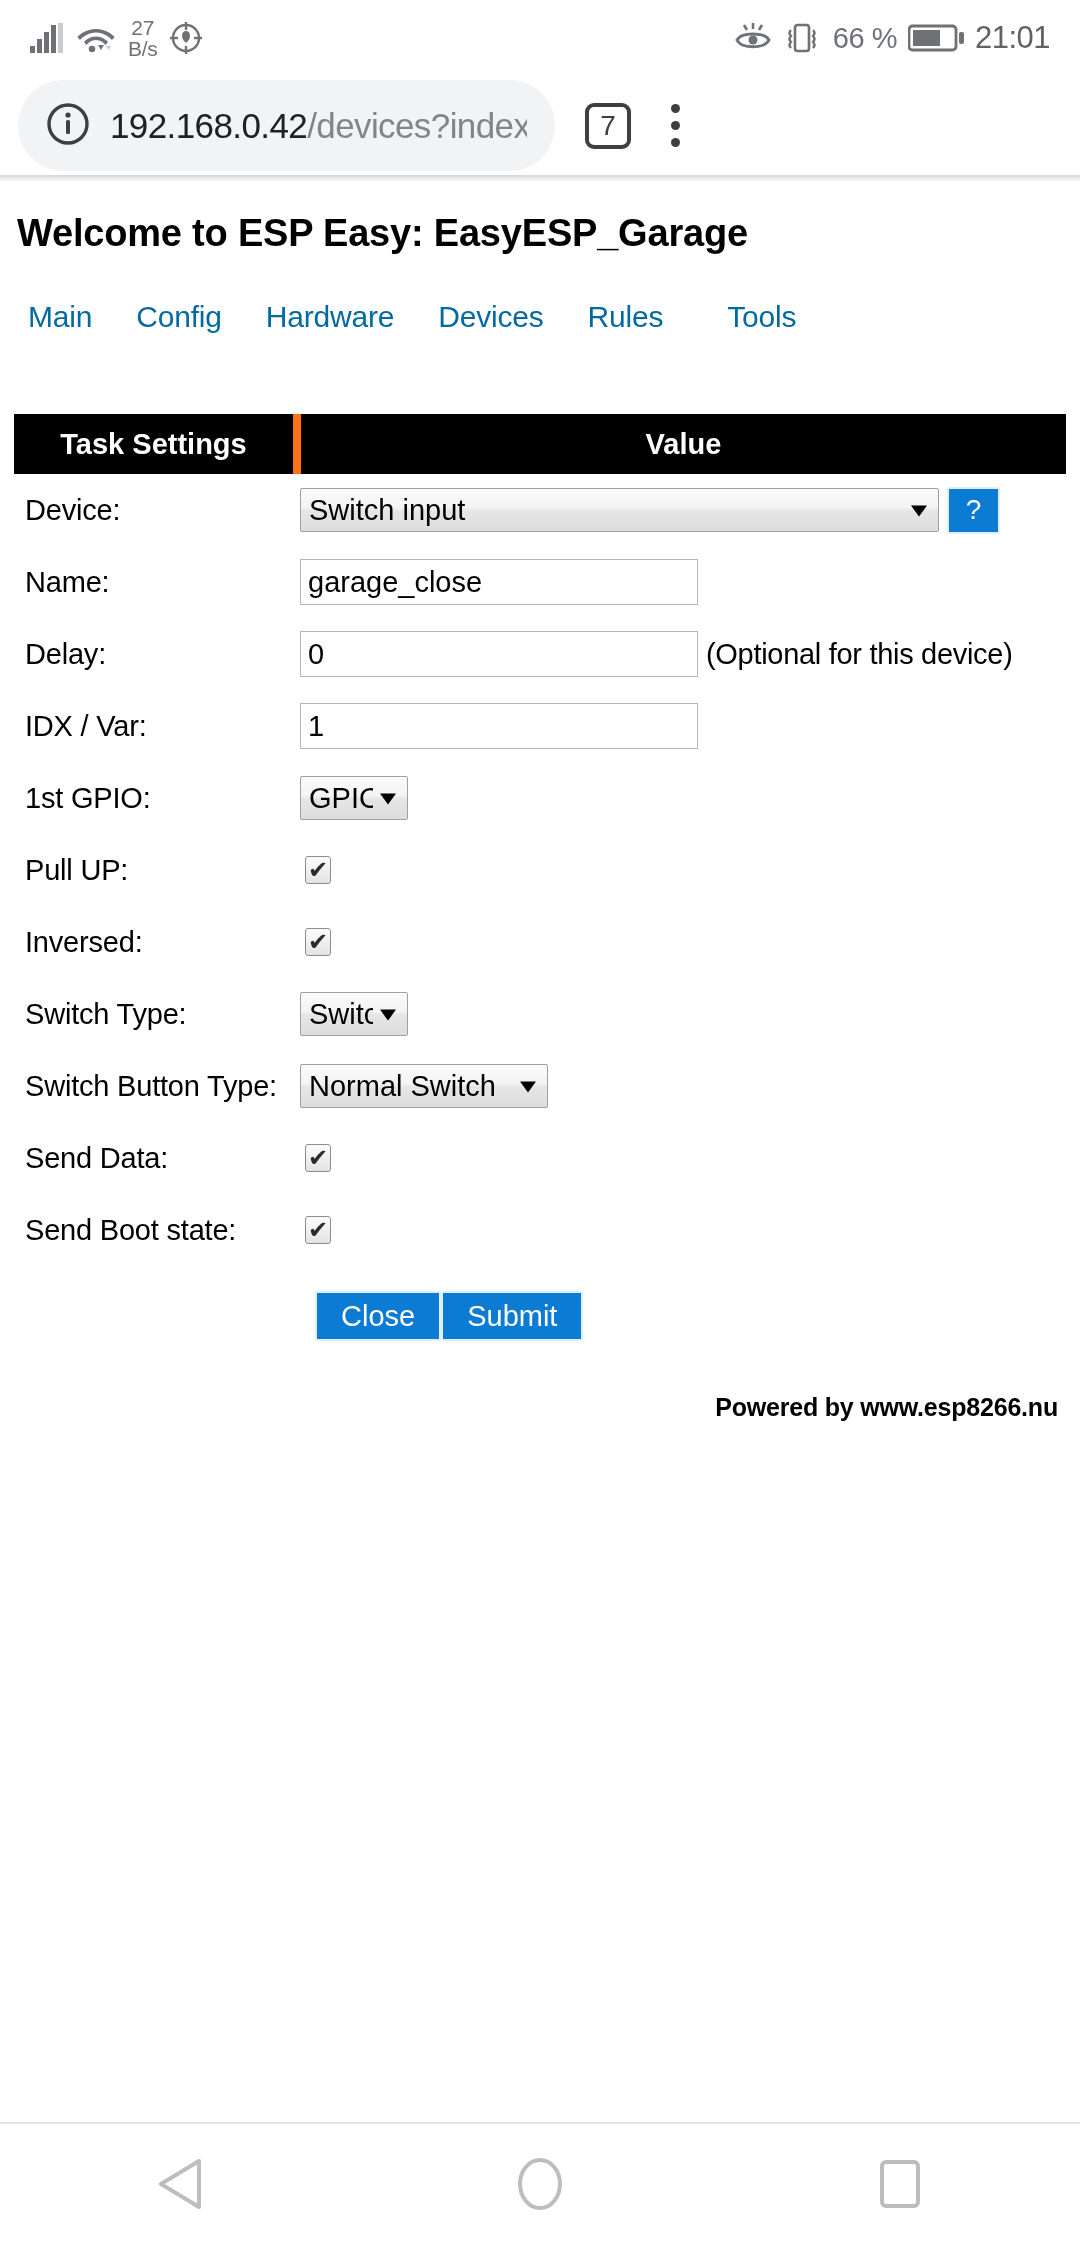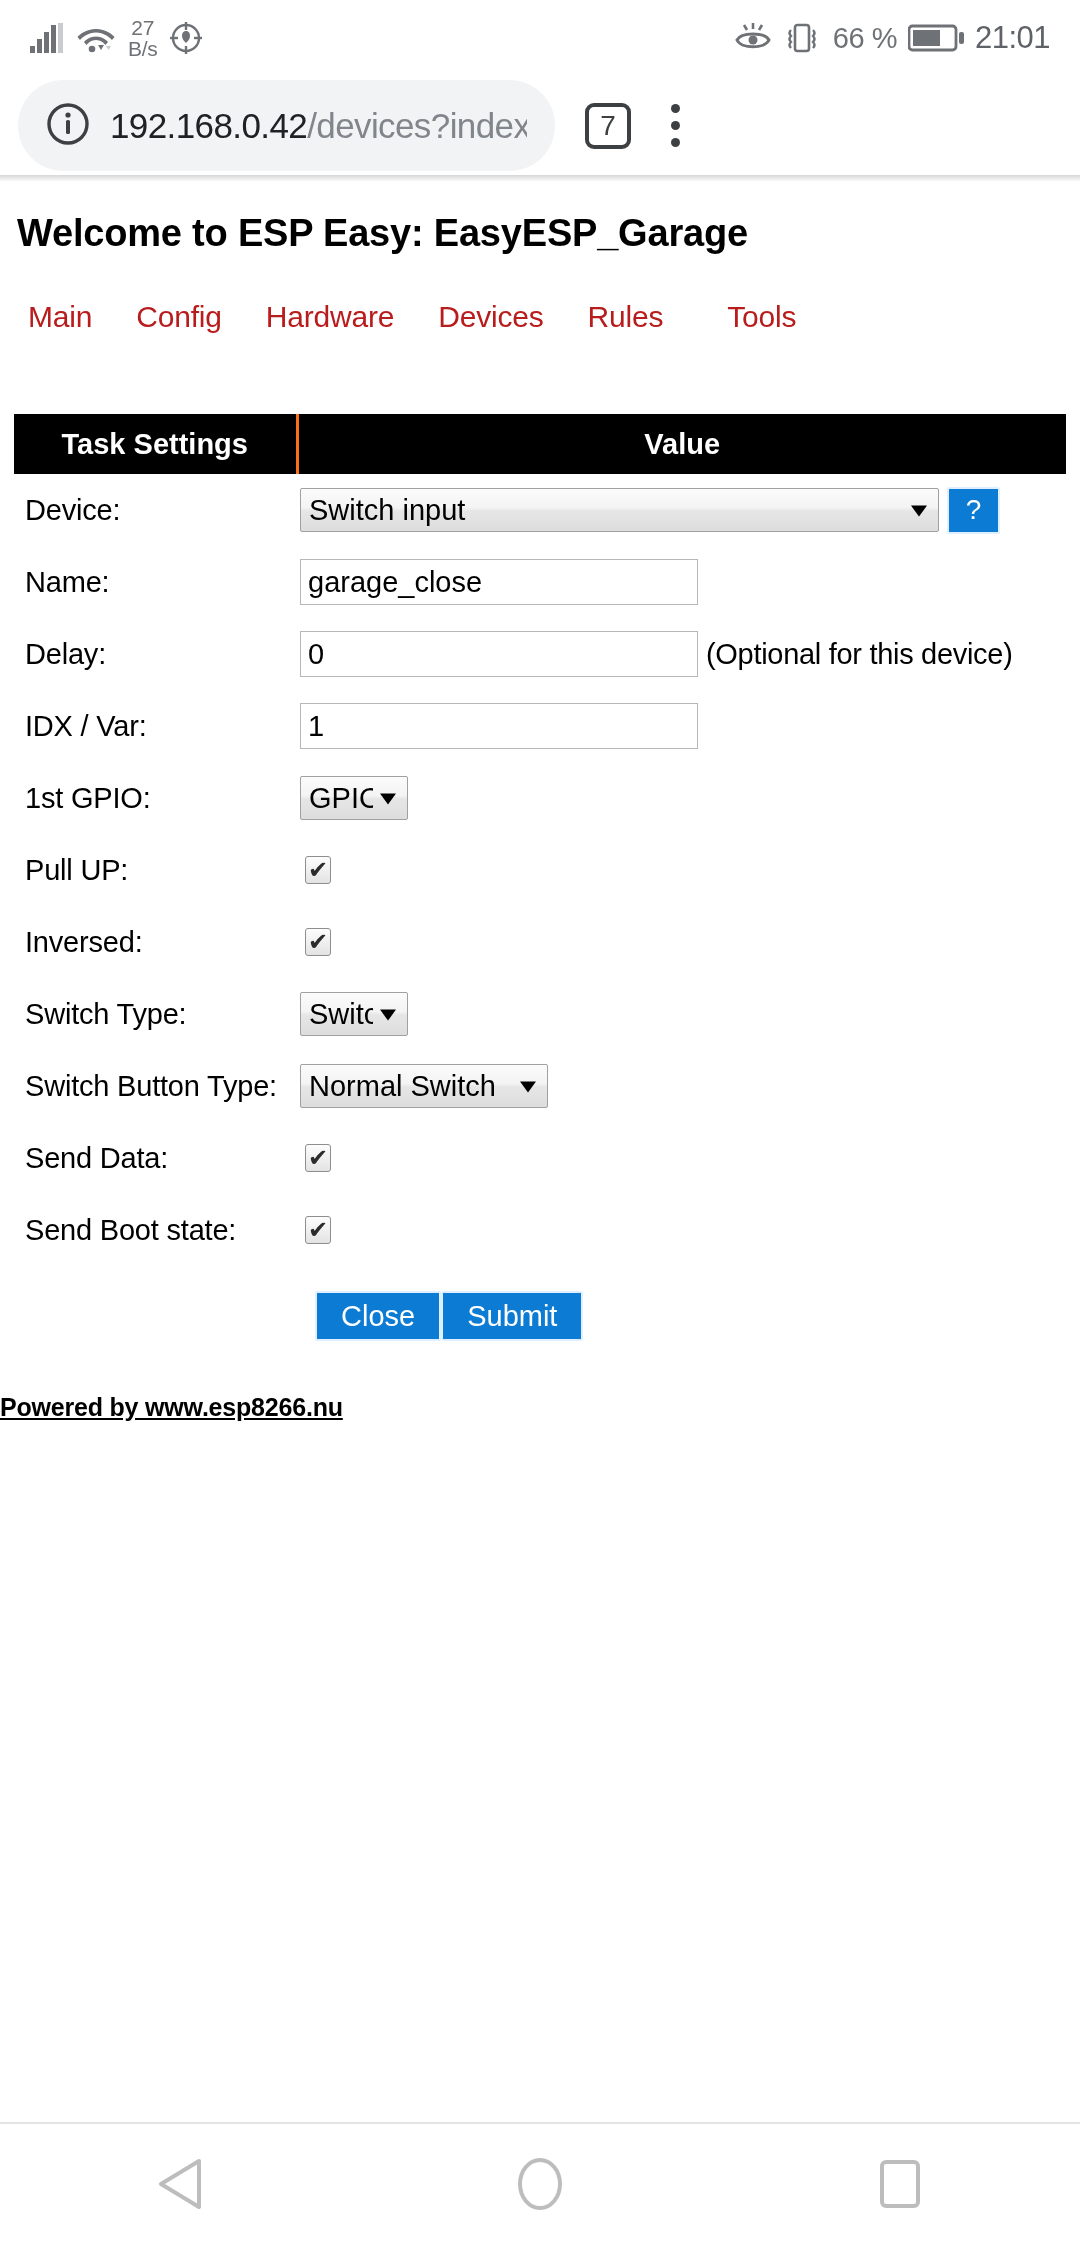--- a/index.html
+++ b/index.html
@@ -64,33 +64,33 @@
   
   .page { position: absolute; top: 182px; left: 0; width: 1080px; background: #fff; }
 
   h1.page-title {
     font-size: 38px; font-weight: bold; color: #000;
     margin: 0; padding: 30px 0 0 17px; letter-spacing: -0.2px;
   }
 
   .navmenu { padding: 45px 0 0 28px; display: flex; align-items: baseline; }
   .navmenu a {
-    color: #b91c1c; font-size: 30px; text-decoration: none;
+    color: #0369a1; font-size: 30px; text-decoration: none;
     margin-right: 44px; letter-spacing: -0.2px;
   }
   .navmenu a:last-child { margin-right: 0; margin-left: 20px; }
 
   
   .tbl { width: 1052px; margin: 80px 0 0 14px; border-collapse: collapse; table-layout: fixed; }
   .tbl td, .tbl th { padding: 0; }
   .thdr td {
     background: #000; color: #fff; font-weight: bold; font-size: 29px;
     height: 60px; text-align: center; vertical-align: middle;
   }
-  .thdr td.left { width: 283px; border-right: 3px solid #f97316; }
+  .thdr td.left { width: 283px; border-right: 8px solid #f97316; }
 
   .row td { height: 72px; vertical-align: middle; }
   .row td.label {
     font-size: 29px; color: #000; padding-left: 11px; letter-spacing: -0.2px;
     width: 283px;
   }
   .row td.field { padding-left: 3px; }
   .fieldwrap { display: flex; align-items: center; }
 
   
@@ -144,22 +144,22 @@
   .actions { display: flex; margin: 25px 0 0 315px; }
   .btn {
     background: #0c7bd4; color: #fff; font-size: 29px;
     border: 2px solid #dfefff; border-radius: 2px;
     height: 50px; padding: 0 24px; cursor: pointer;
     display: flex; align-items: center; justify-content: center;
     font-family: "Liberation Sans", sans-serif;
     text-align: right;
   }
   .footer {
-    padding-right: 28px; margin-top: 52px;
-    font-size: 25px; font-weight: bold; color: #000; letter-spacing: -0.2px; text-decoration: underline;
+    text-align: right; padding-right: 22px; margin-top: 52px;
+    font-size: 25px; font-weight: bold; color: #000; letter-spacing: -0.2px;
   }
 
   
   .navbar {
     position: absolute; bottom: 0; left: 0; width: 1080px; height: 122px;
     background: #fff; border-top: 2px solid #e4e4e4;
     display: flex; align-items: center; justify-content: space-around;
   }
   .nav-btn { width: 180px; height: 122px; display: flex; align-items: center; justify-content: center; cursor: pointer; }
 </style>

